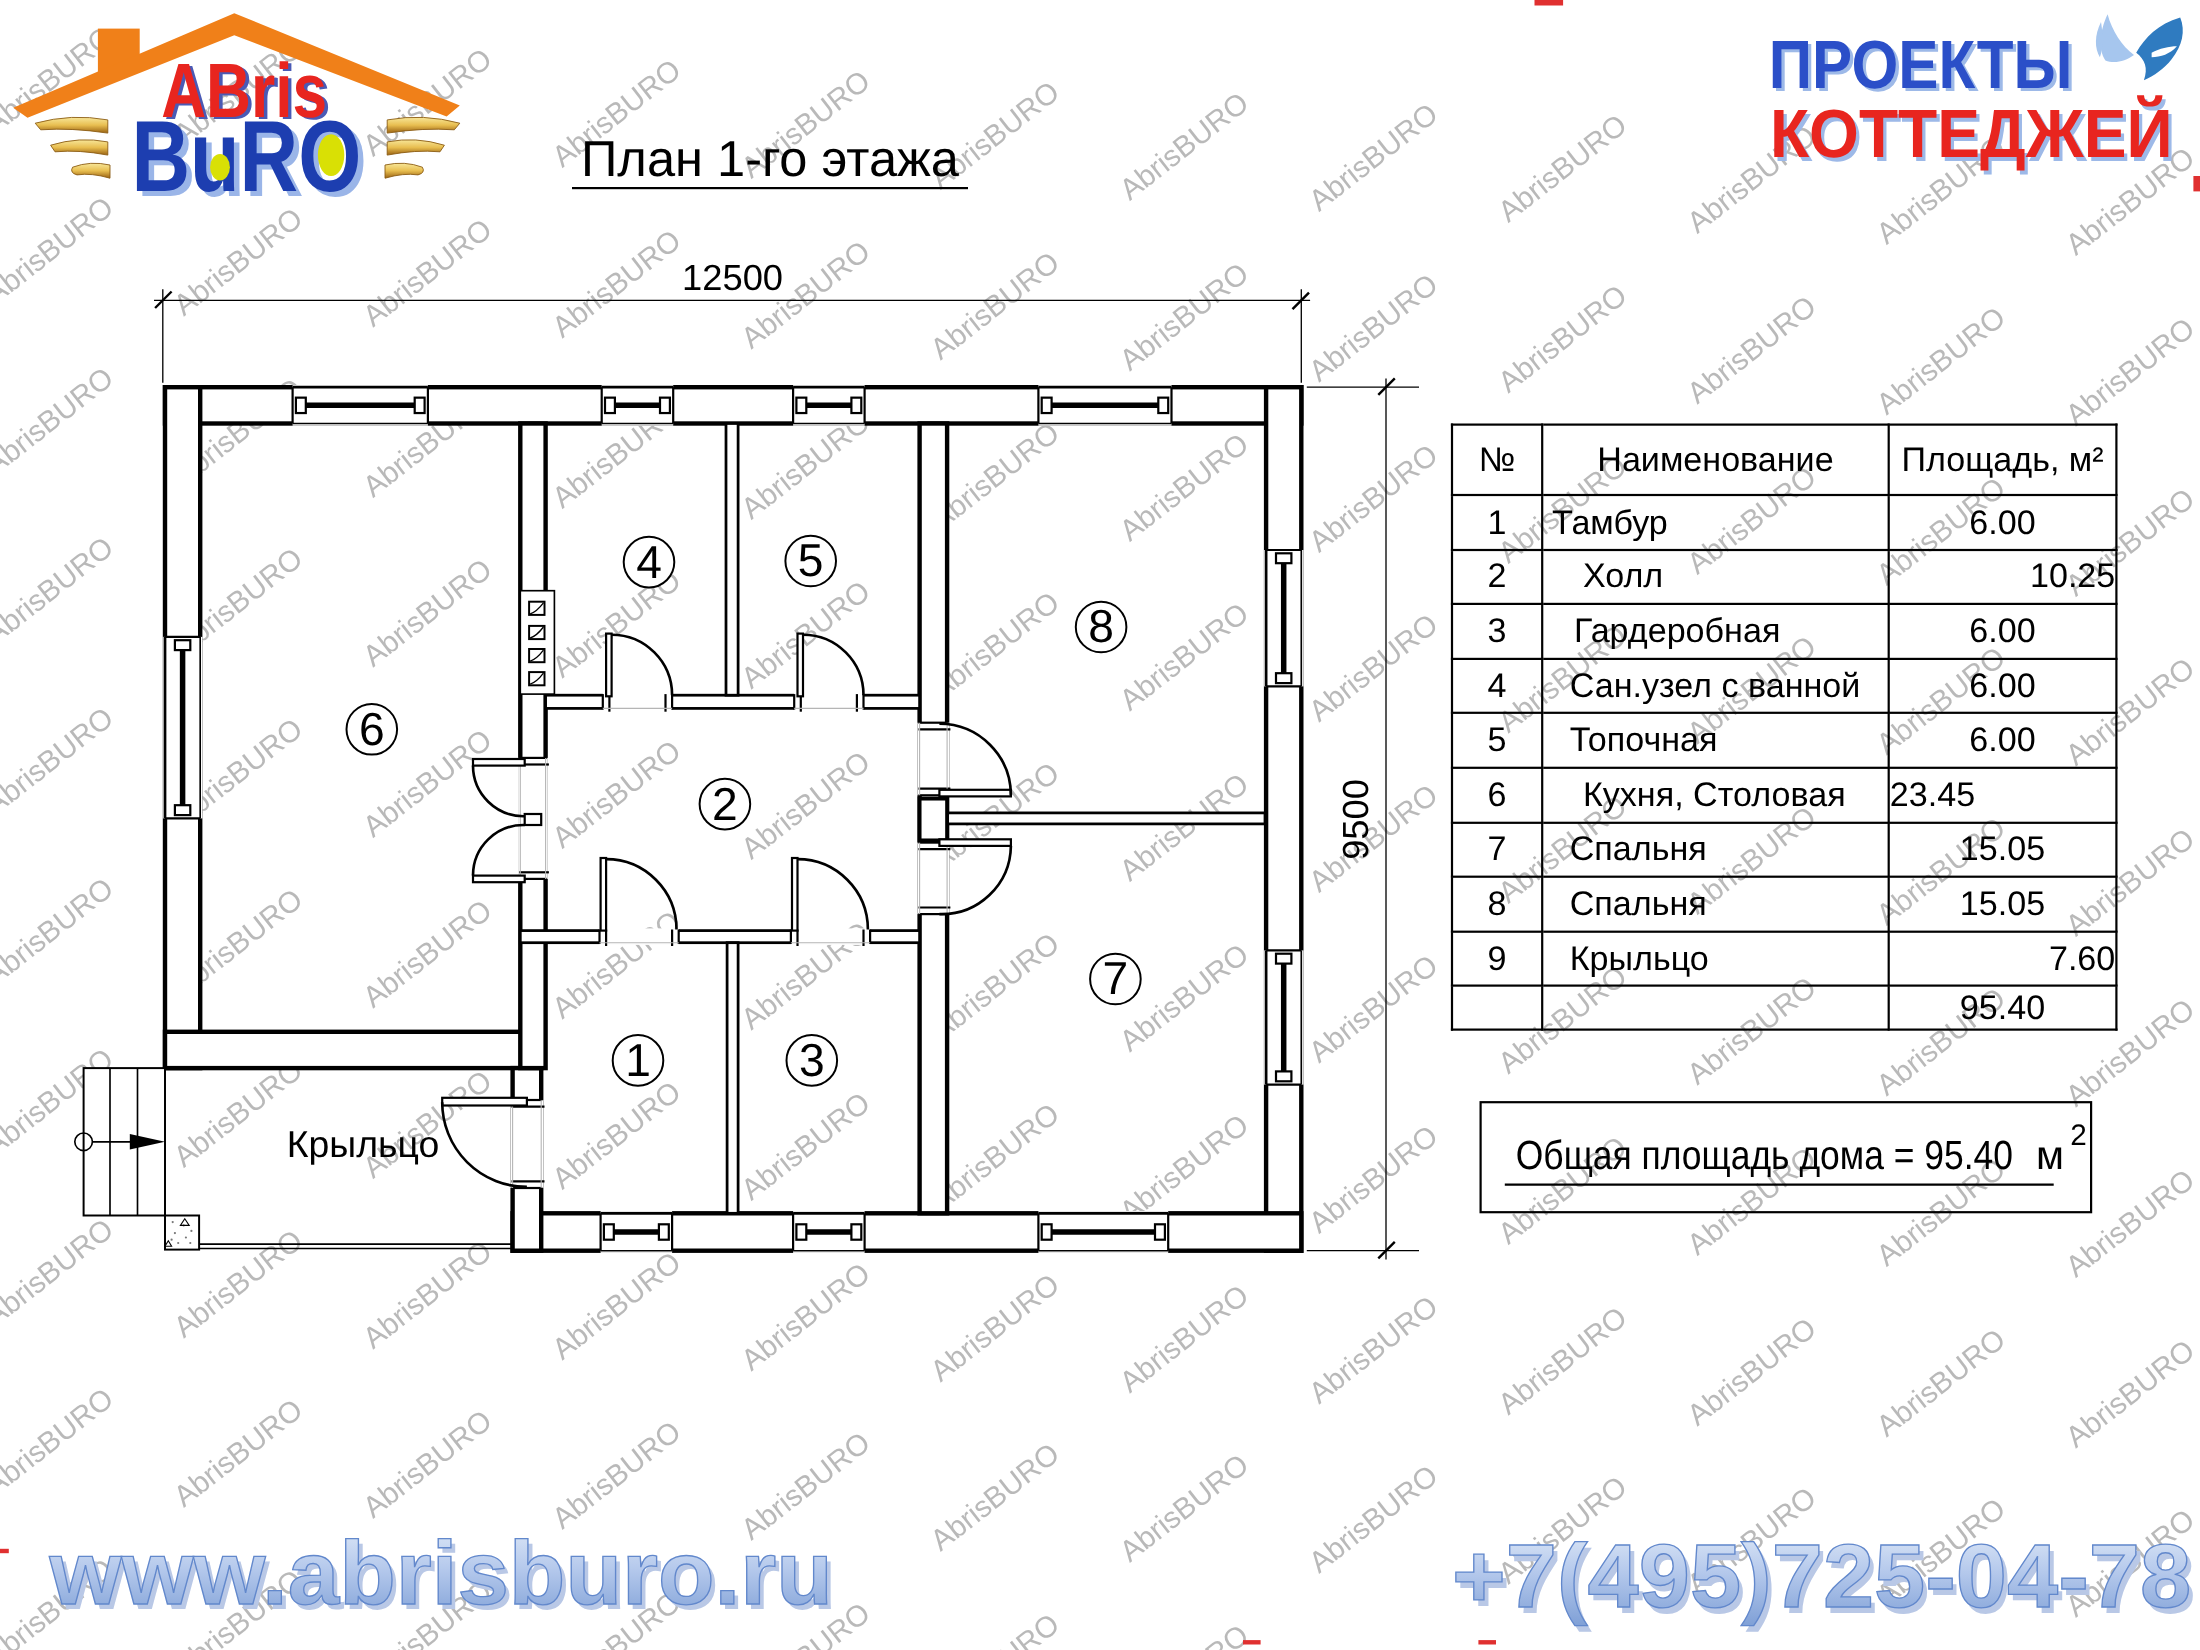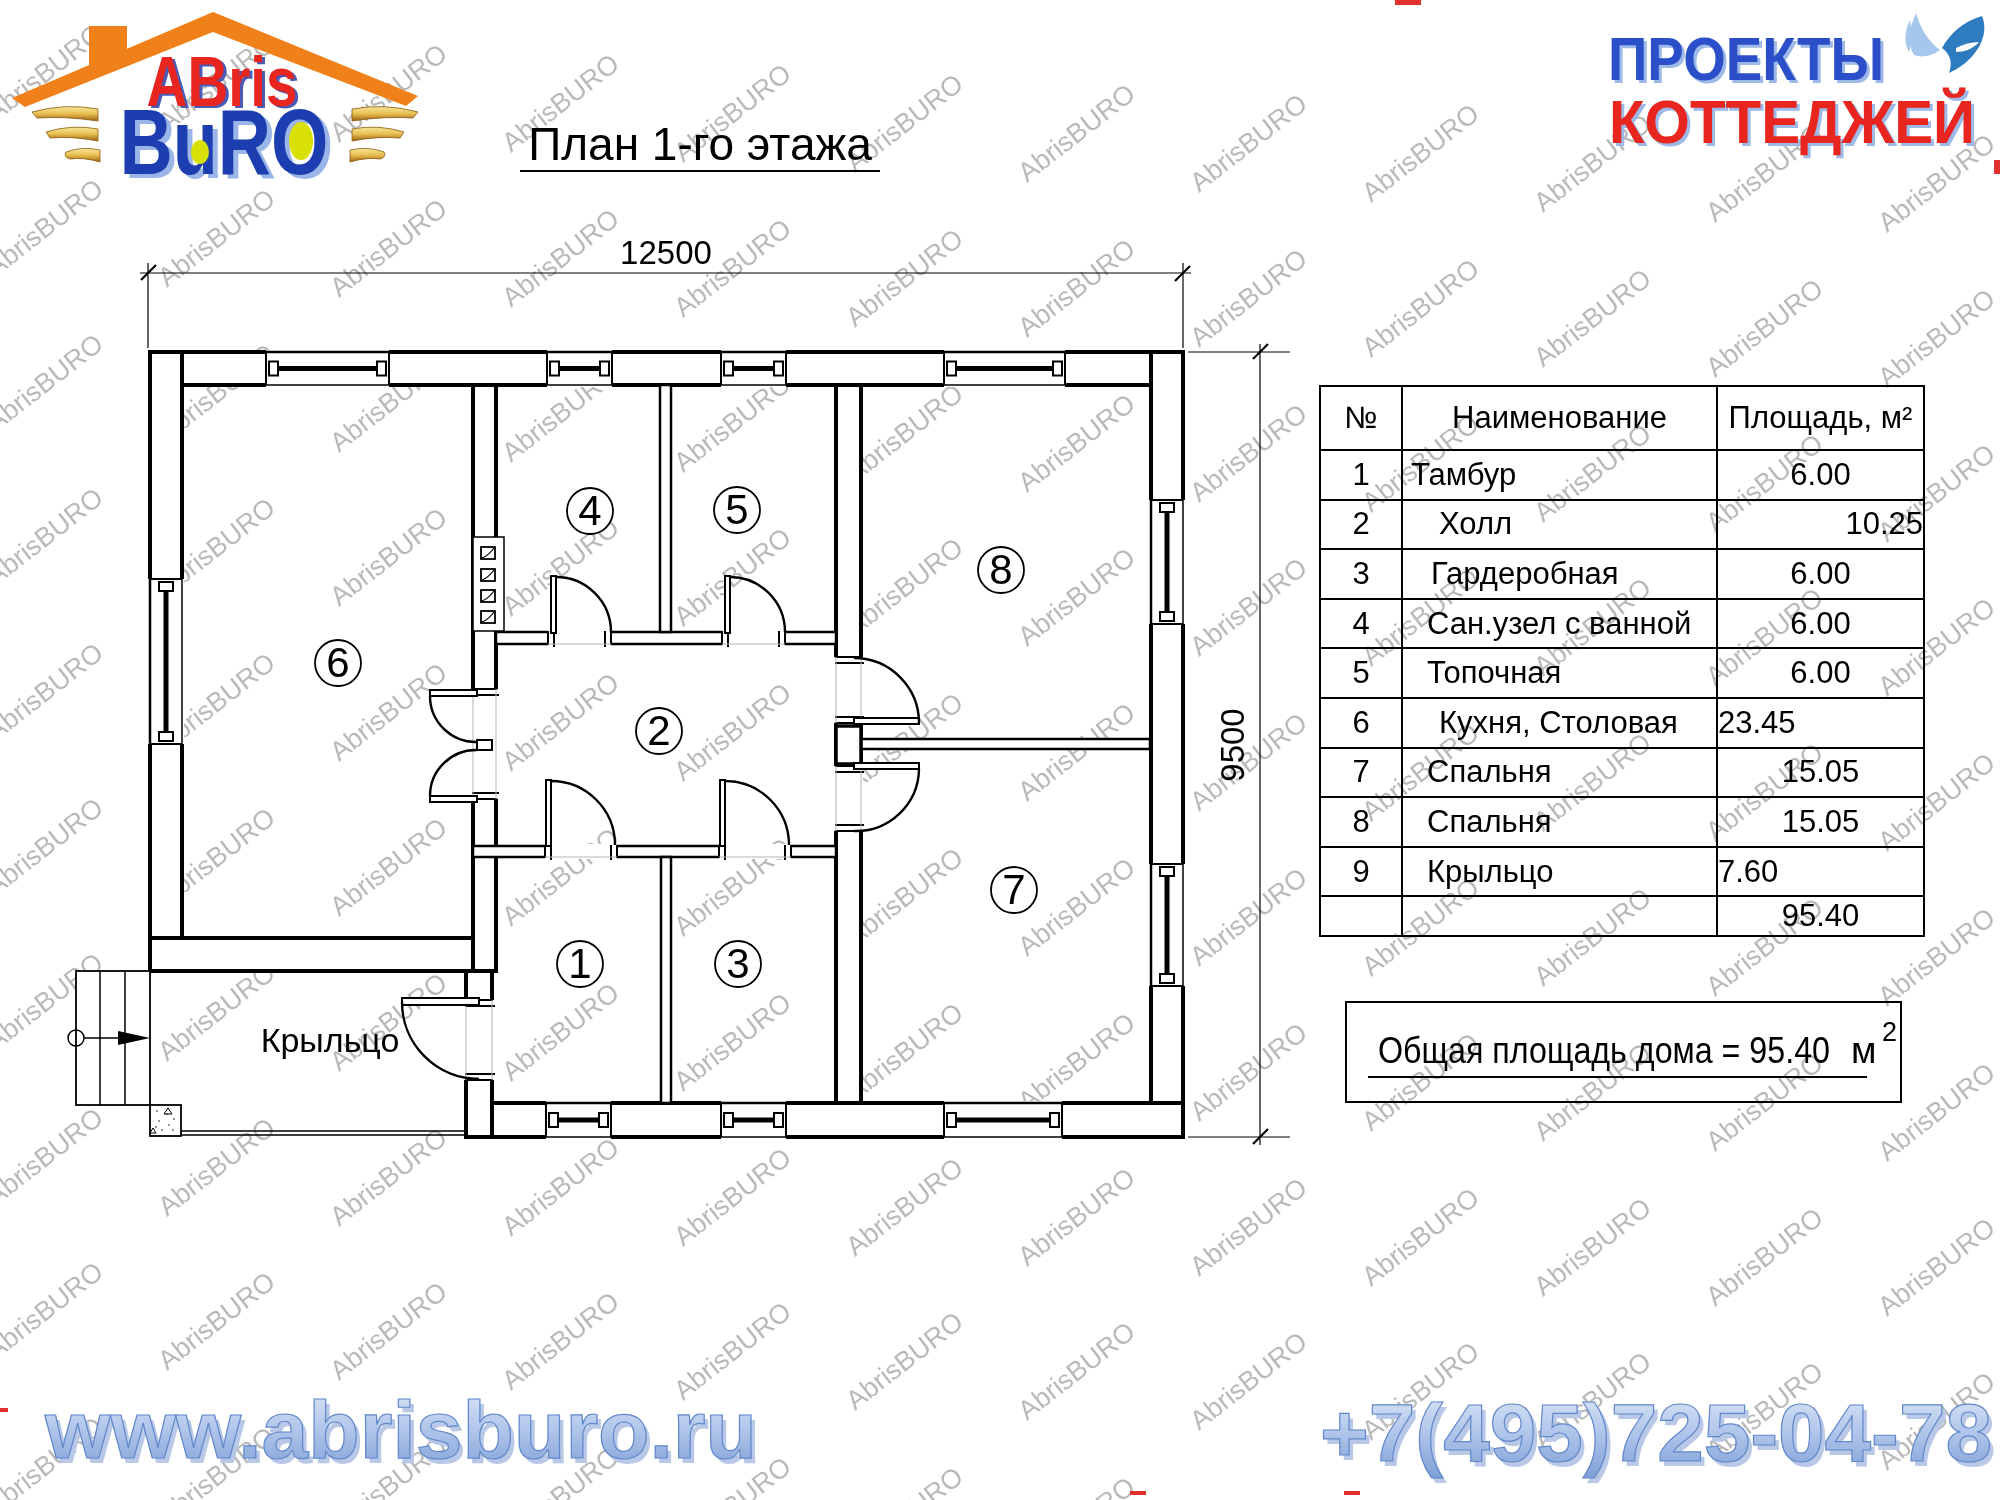--- a/index.html
+++ b/index.html
@@ -690,21 +690,21 @@
           <td style="text-align:center">15.05</td>
         </tr>
 <tr style="height:49.6px">
           <td style="text-align:center">8</td>
           <td style="padding-left:24px">Спальня</td>
           <td style="text-align:center">15.05</td>
         </tr>
 <tr style="height:49.6px">
           <td style="text-align:center">9</td>
           <td style="padding-left:24px">Крыльцо</td>
-          <td style="text-align:left">7.60</td>
+          <td style="text-align:right">7.60</td>
         </tr>
 <tr style="height:40px">
           <td style="text-align:center"></td>
           <td style="padding-left:24px"></td>
           <td style="text-align:center">95.40</td>
         </tr>
 </tbody>
     </table>
 </div>
 

